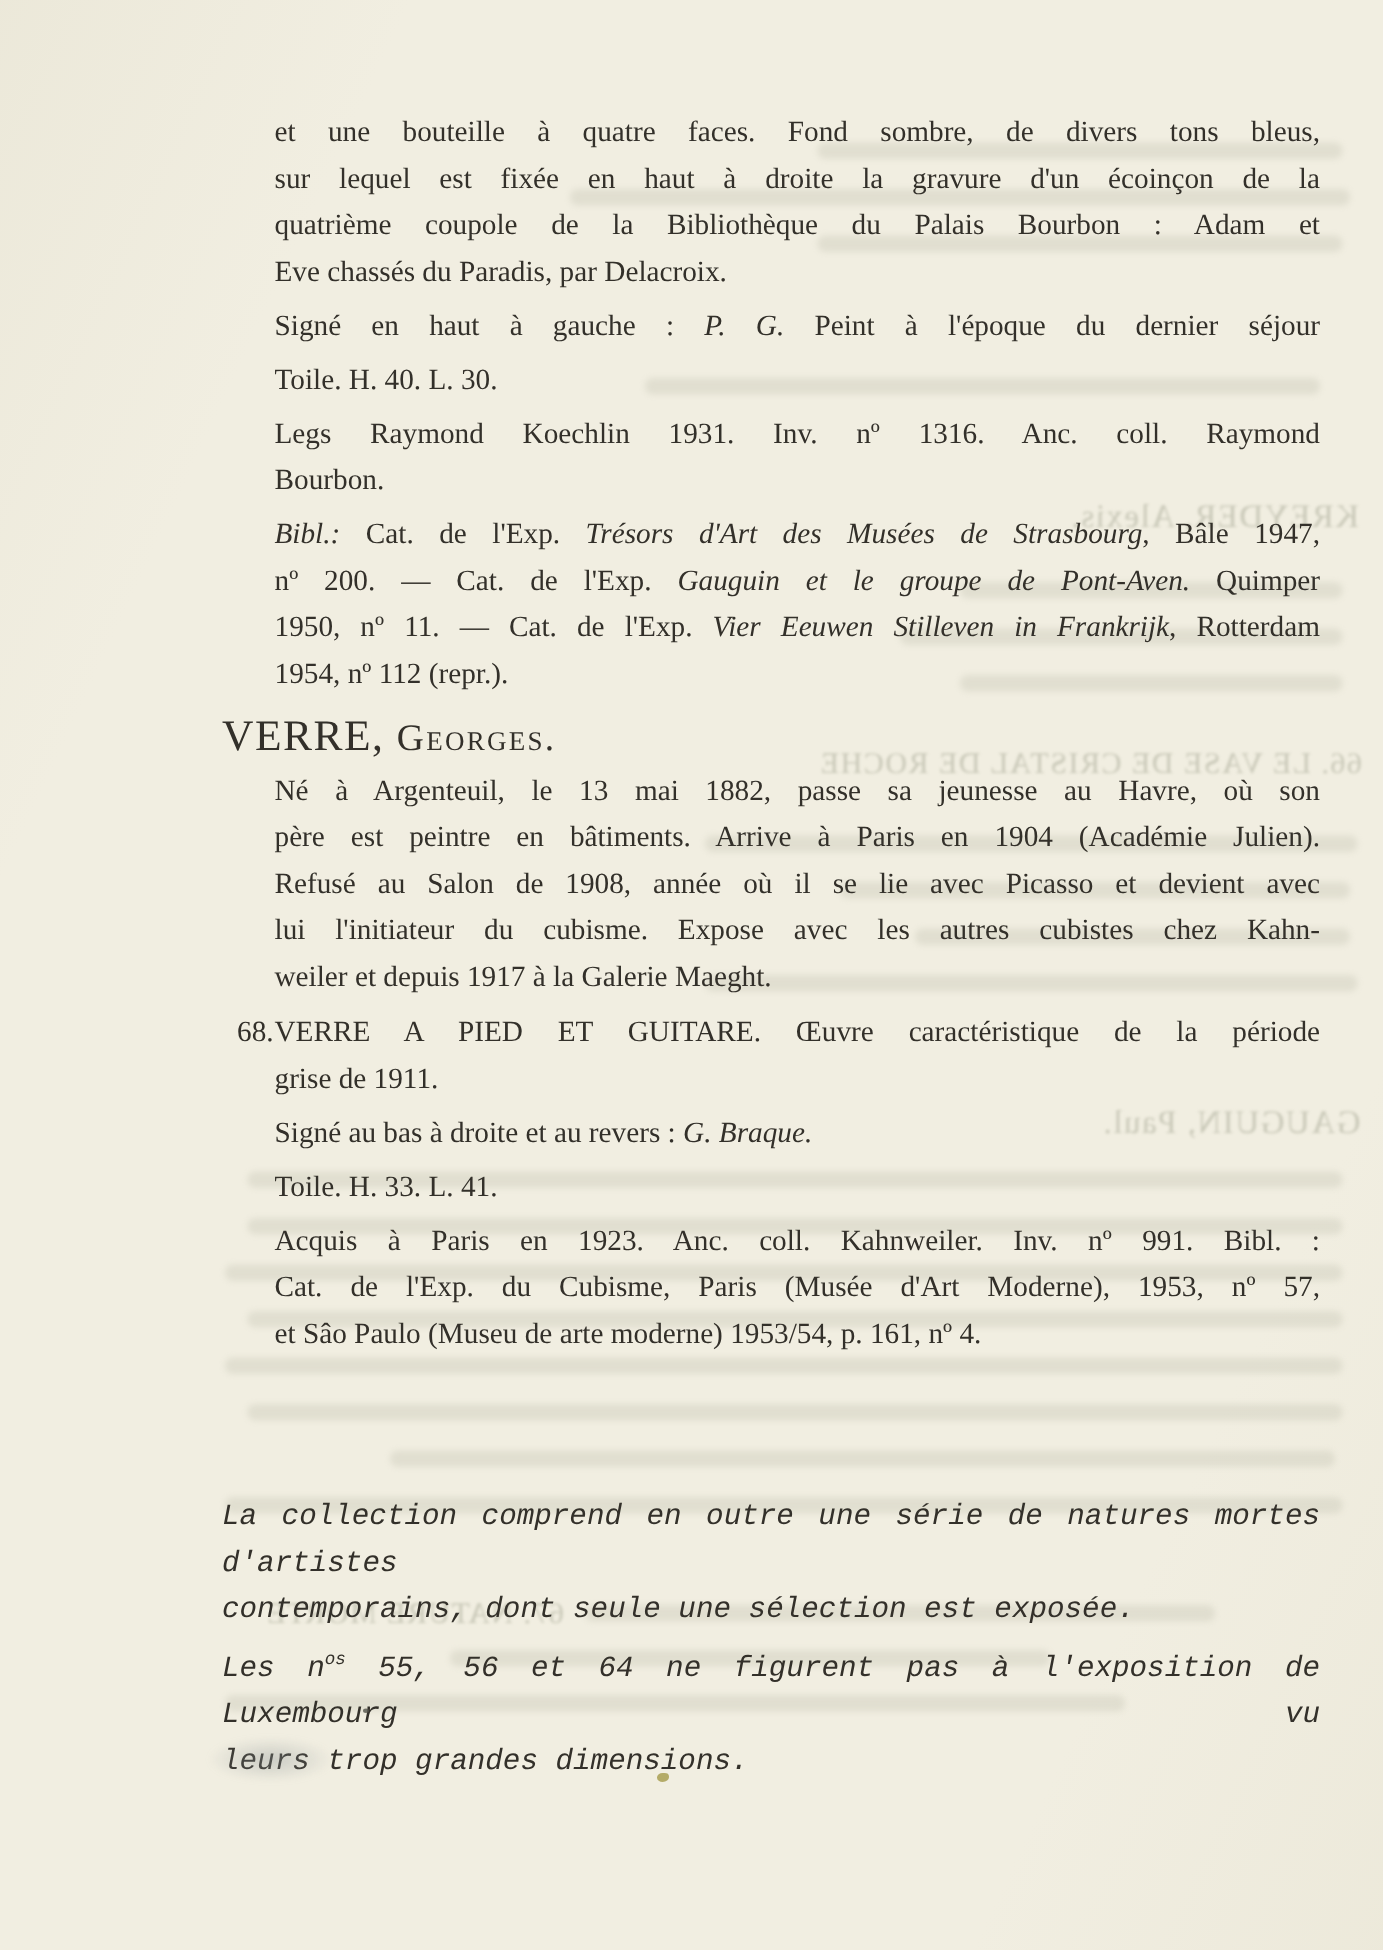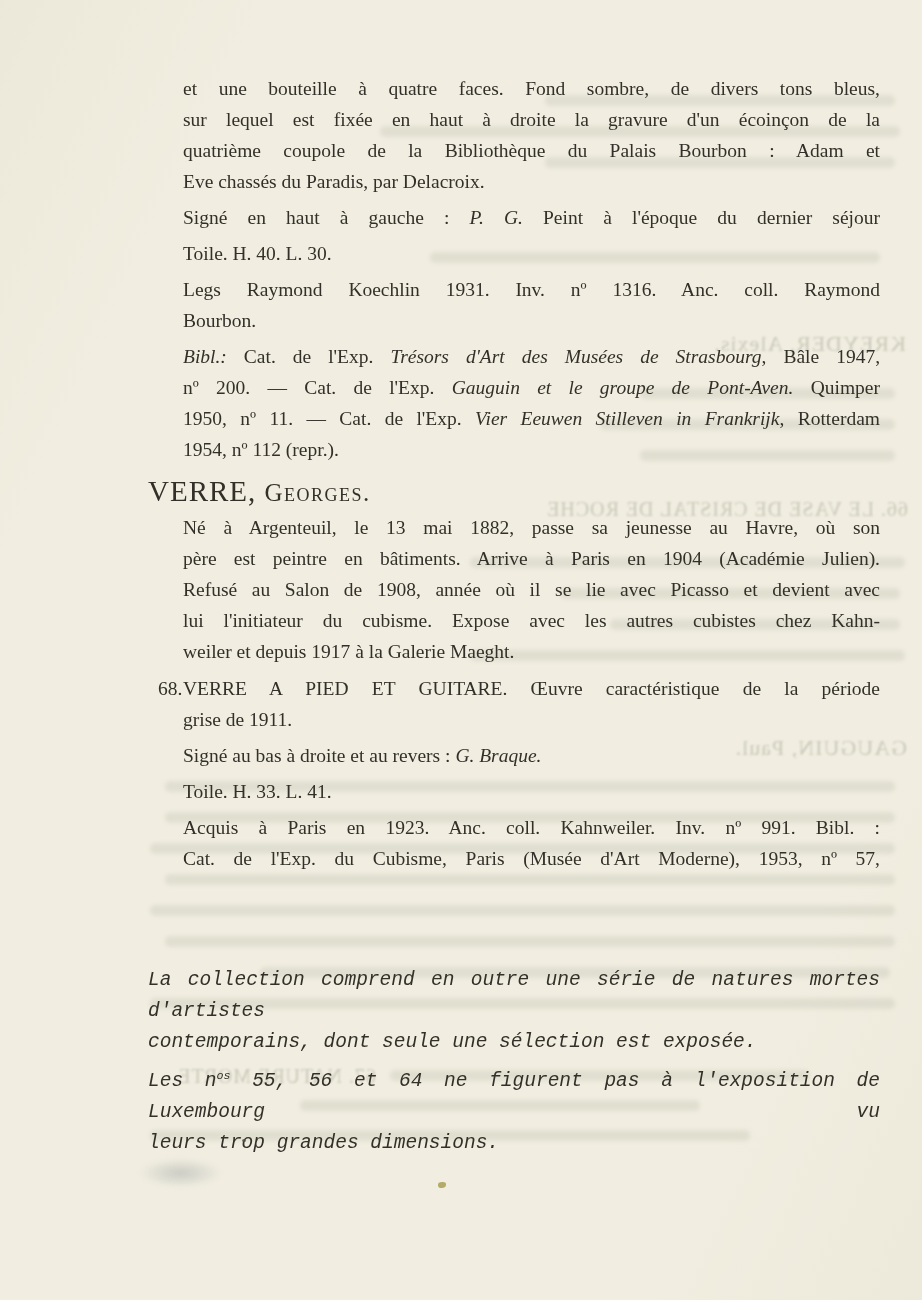--- a/index.html
+++ b/index.html
@@ -131,20 +131,21 @@
       <div class="line last"><span>Signé au bas à droite et au revers : </span><span class="it">G. Braque.</span></div>
     </div>
 
     <div class="para">
       <div class="line last"><span>Toile. H. 33. L. 41.</span></div>
     </div>
 
     <div class="para">
       <div class="line"><span>Acquis à Paris en 1923. Anc. coll. Kahnweiler. Inv. nº 991. Bibl. :</span></div>
       <div class="line"><span>Cat. de l'Exp. du Cubisme, Paris (Musée d'Art Moderne), 1953, nº 57,</span></div>
+      <div class="line last"><span>et Sâo Paulo (Museu de arte moderne) 1953/54, p. 161, nº 4.</span></div>
     </div>
 
     <div class="para full note note-1">
       <div class="line"><span>La collection comprend en outre une série de natures mortes d'artistes</span></div>
       <div class="line last"><span>contemporains, dont seule une sélection est exposée.</span></div>
     </div>
 
     <div class="para full note note-2">
       <div class="line"><span>Les n</span><span class="sup">os</span><span> 55, 56 et 64 ne figurent pas à l'exposition de Luxembourg vu</span></div>
       <div class="line last"><span>leurs trop grandes dimensions.</span></div>

